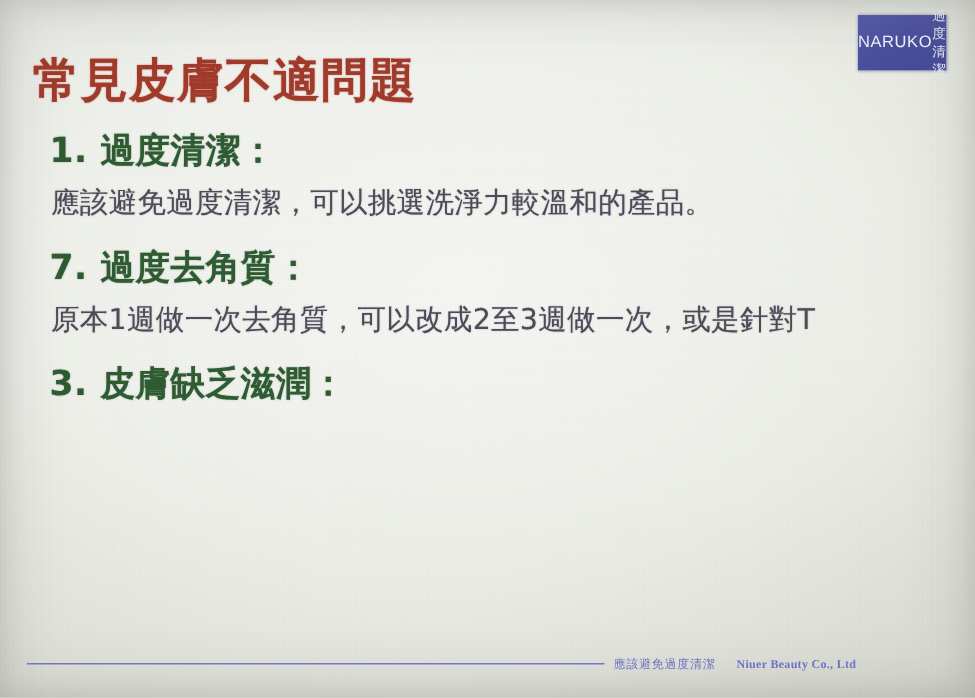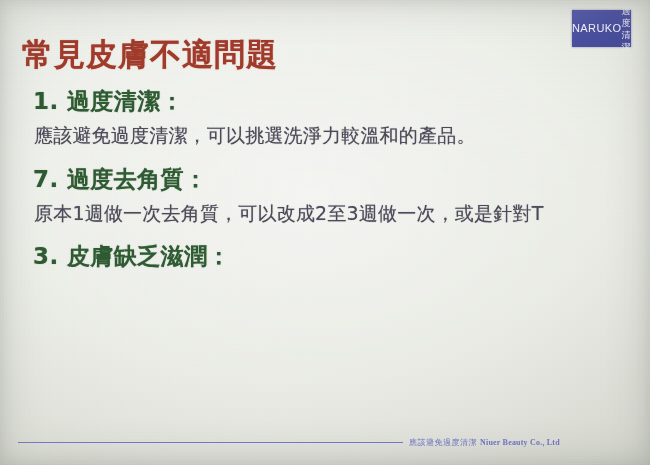--- a/index.html
+++ b/index.html
@@ -143,21 +143,21 @@
     color: #6f73c4;
     font-size: 8px;
     letter-spacing: .5px;
     margin-left: 6px;
     white-space: nowrap;
   }
   #footer-en {
     color: #6f73c4;
     font-size: 8px;
     letter-spacing: .2px;
-    margin-left: 3px;
+    margin-left: 14px;
     font-family: "Liberation Serif", serif;
     font-weight: bold;
     white-space: nowrap;
     text-align: right;
   }
 </style>
 </head>
 <body>
 
 <div id="slide">

